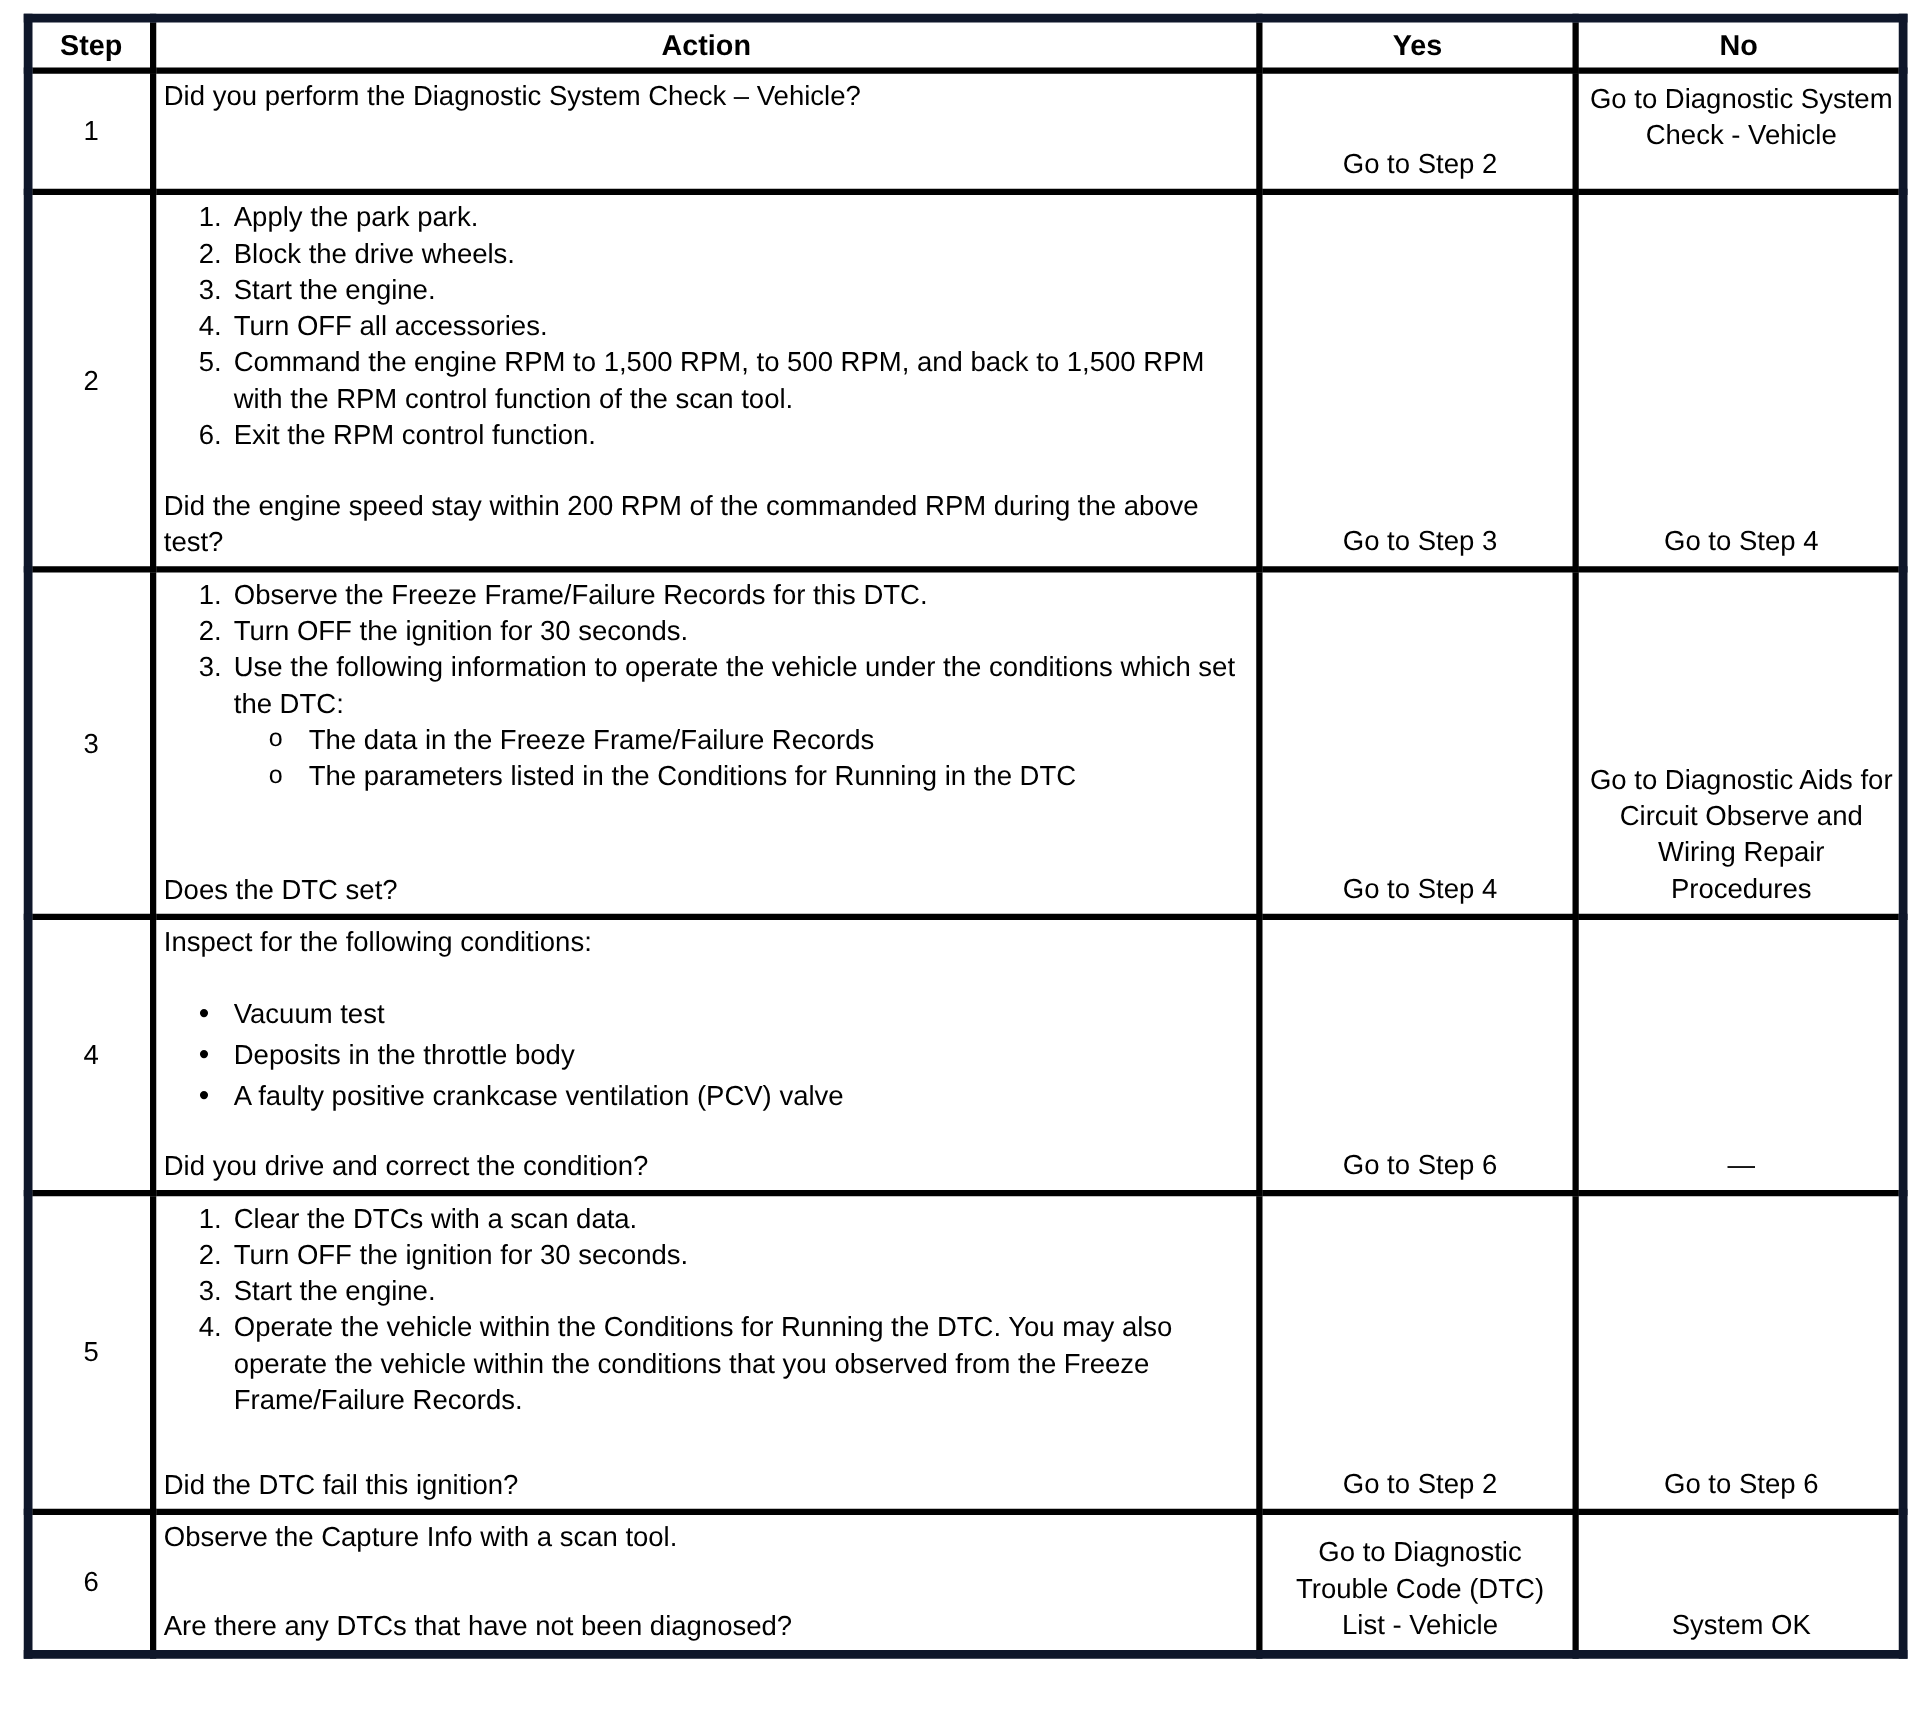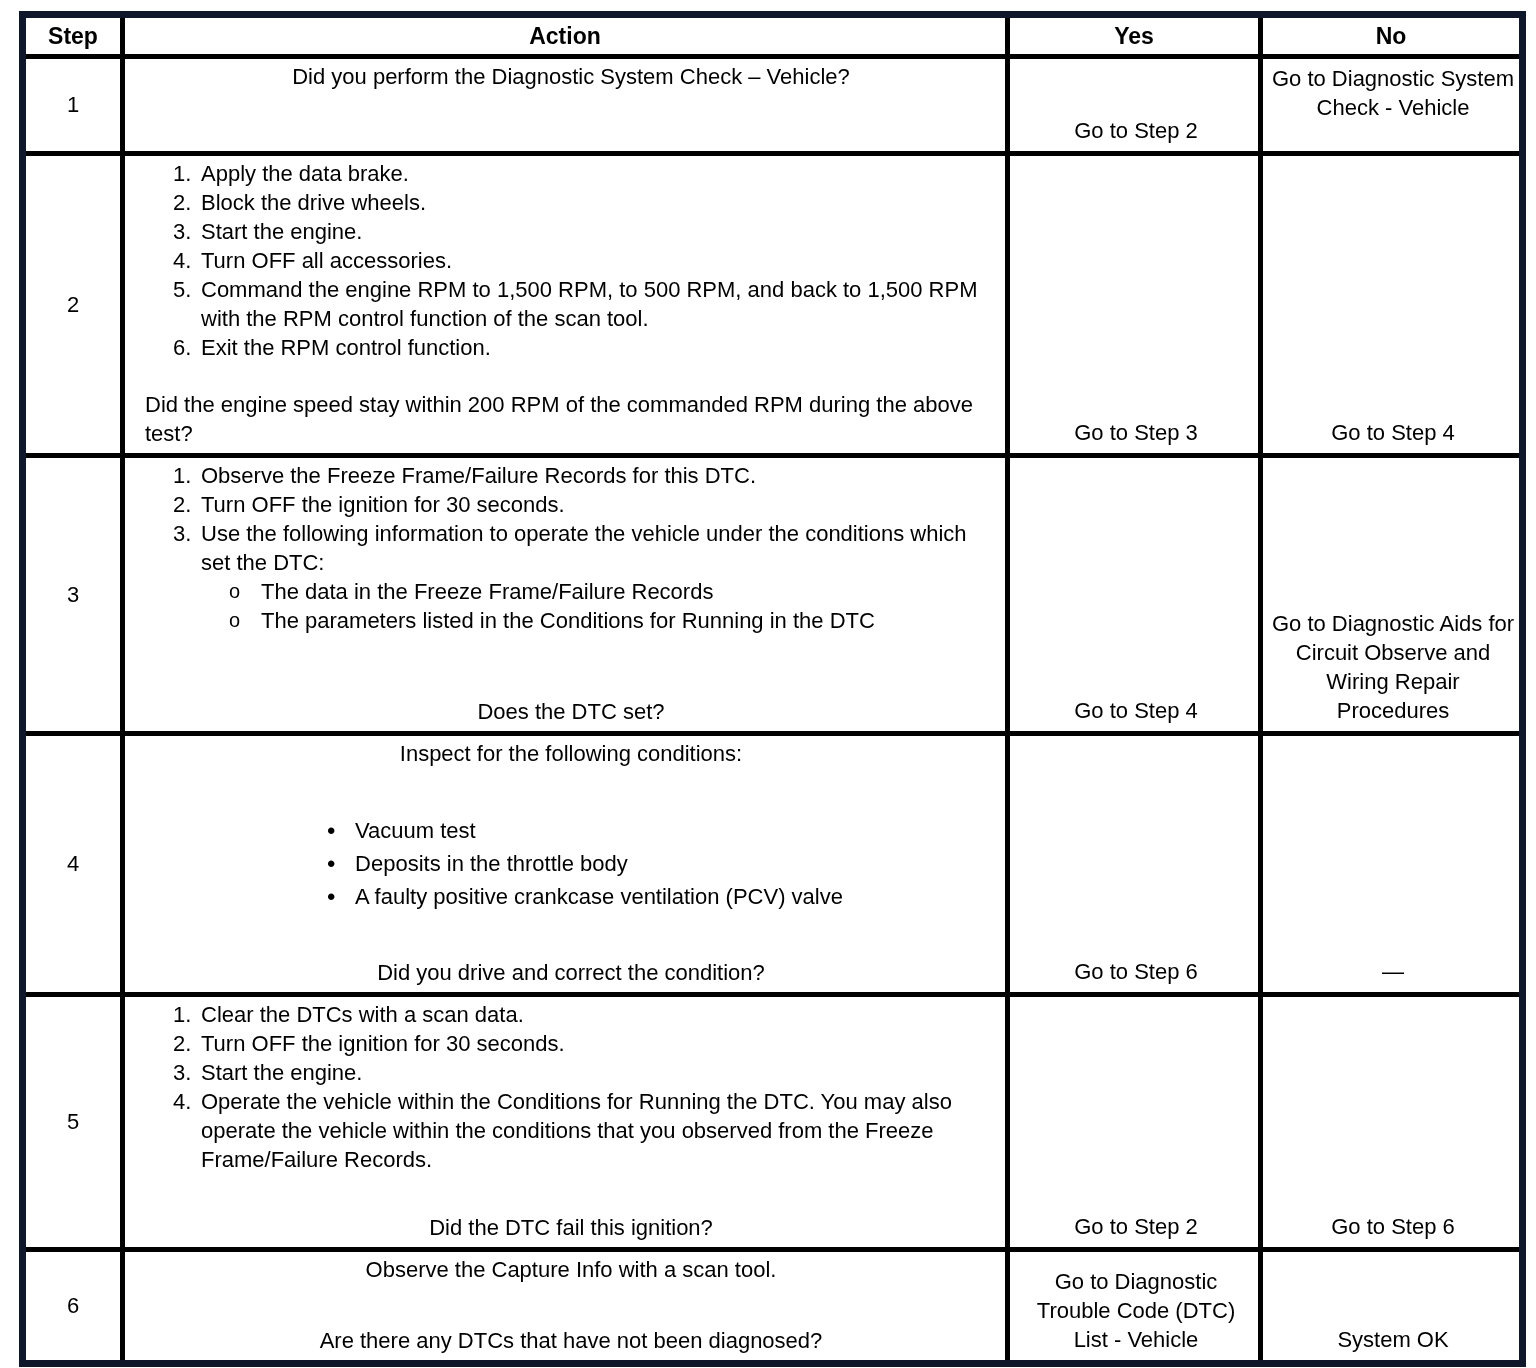--- a/index.html
+++ b/index.html
@@ -35,38 +35,37 @@
     text-align: center;
     font-size: 22px;
   }
   .inner {
     display: flex;
     flex-direction: column;
     width: 100%;
   }
   .action-inner {
     justify-content: space-between;
-    padding: 3px 8px 5px 20px;
+    padding: 3px 8px 5px 6px;
     font-size: 22px;
     line-height: 29px;
-    align-items: center;
   }
   .side-inner {
     justify-content: flex-end;
     align-items: center;
     text-align: center;
     padding: 3px 4px 6px 8px;
     font-size: 22px;
     line-height: 29px;
   }
   
   tr.row-0 .inner { height: 92px; }
   tr.row-1 .inner { height: 297px; }
   tr.row-2 .inner { height: 273px; }
-  tr.row-3 .inner { height: 256px; }
+  tr.row-3 .inner { height: 216px; }
   tr.row-4 .inner { height: 250px; }
   tr.row-5 .inner { height: 108px; }
   
   tr.row-0 .cell-no .side-inner { justify-content: flex-start; padding-top: 5px; }
 
   .li { display: flex; align-items: flex-start; }
   .list-bullet .li + .li { margin-top: 4px; }
   .marker { flex: 0 0 28px; margin-left: 28px; }
   .list-bullet .marker { font-size: 24px; }
   .li-text { flex: 1 1 auto; }
@@ -112,21 +111,21 @@
         </td>
       </tr>
       <tr class="row-1">
         <td class="cell cell-step"><span class="step-num">2</span></td>
         <td class="cell cell-action">
           <div class="inner action-inner">
             <div class="list list-decimal">
               <div class="li">
                 <span class="marker">1.</span>
                 <div class="li-text">
-                  <div class="li-line">Apply the data brake.</div>
+                  <div class="li-line">Apply the park park.</div>
                 </div>
               </div>
               <div class="li">
                 <span class="marker">2.</span>
                 <div class="li-text">
                   <div class="li-line">Block the drive wheels.</div>
                 </div>
               </div>
               <div class="li">
                 <span class="marker">3.</span>

